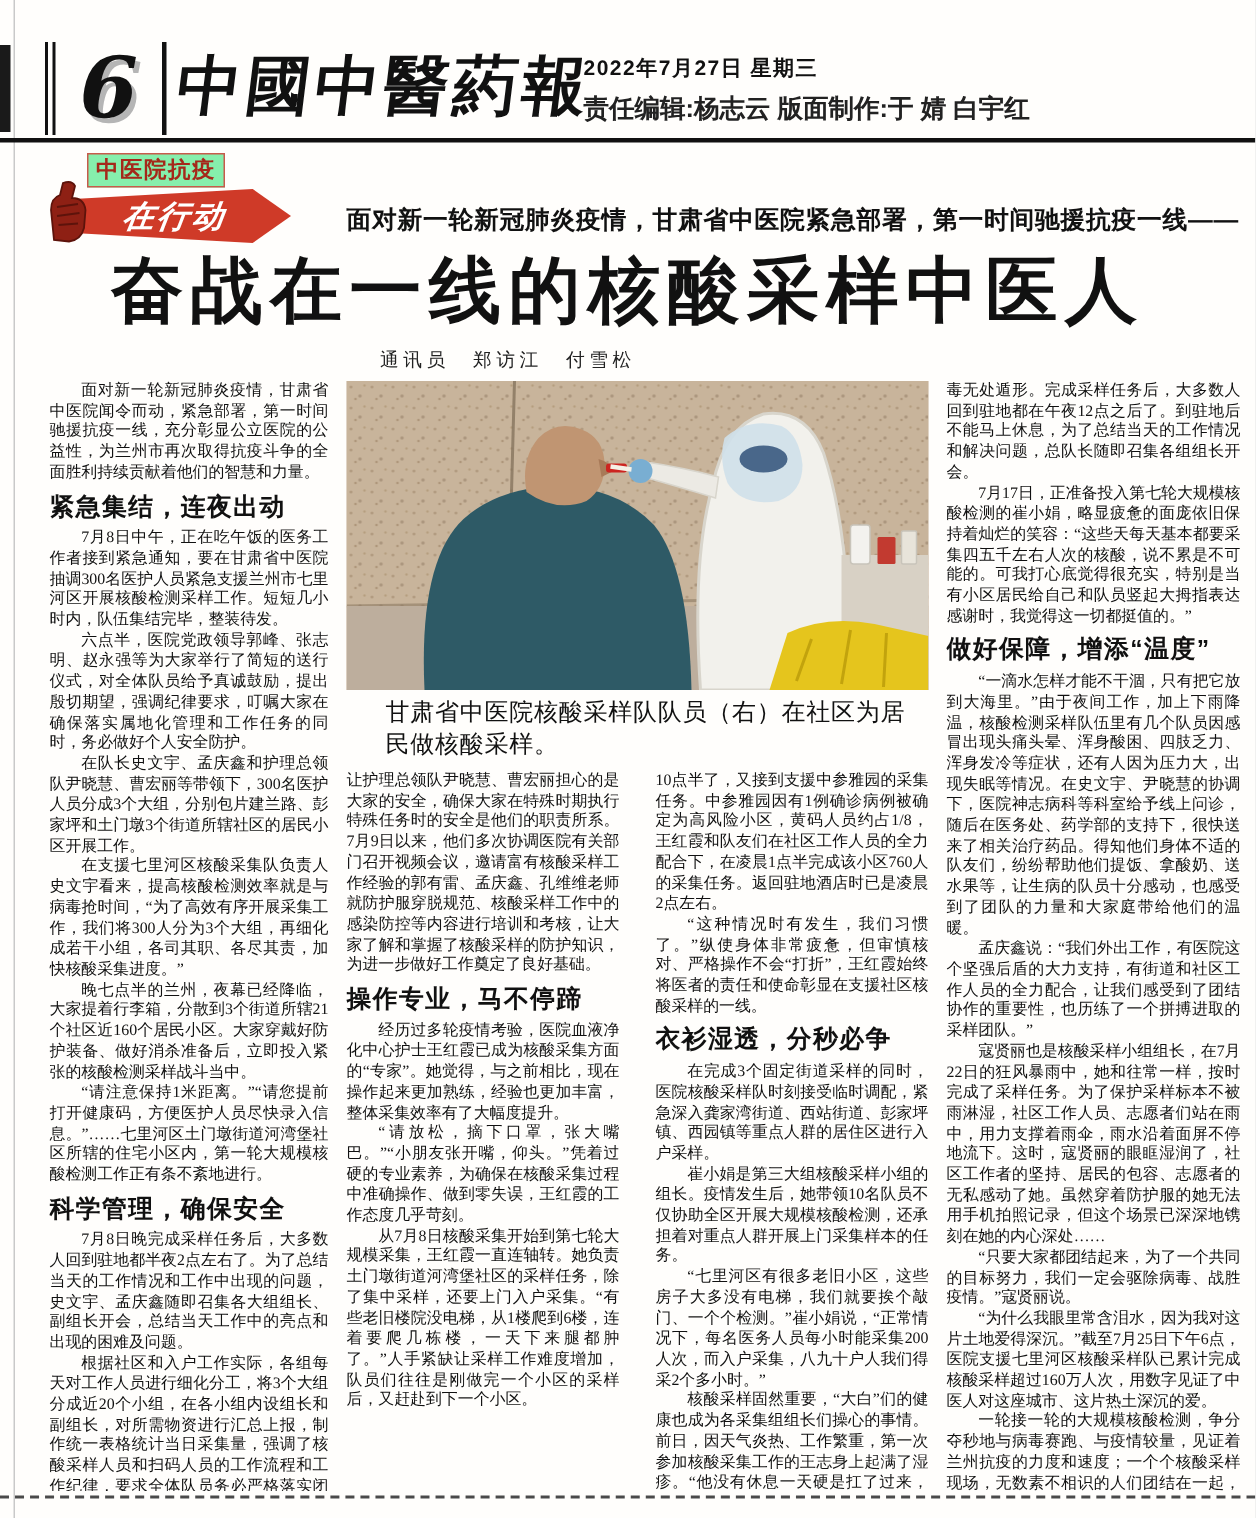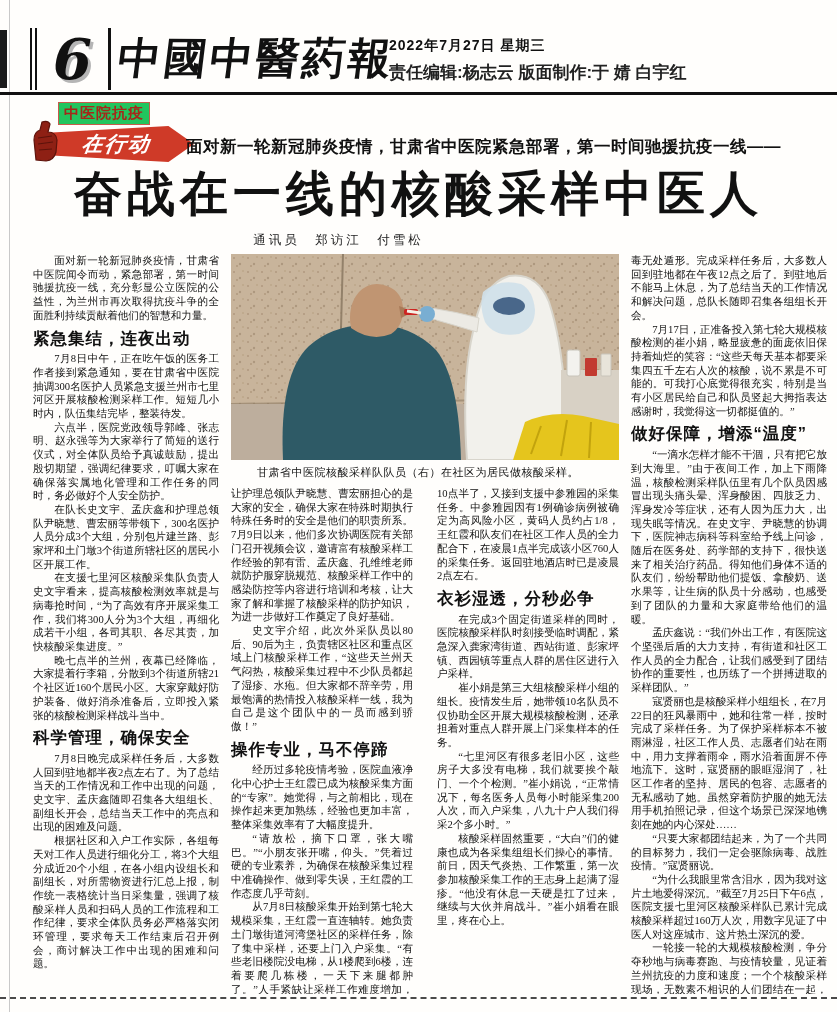--- a/index.html
+++ b/index.html
@@ -17,47 +17,47 @@
   .logo{position:absolute;left:118px;top:1px;font-size:43px;font-weight:bold;line-height:60px;
         letter-spacing:3px;transform:skewX(-7deg);font-family:"Liberation Serif",serif;}
   .mast-info{position:absolute;left:389px;top:9px;font-family:"Liberation Sans",sans-serif;}
   .mast-date{font-size:14px;font-weight:bold;letter-spacing:1px;}
   .mast-editors{font-size:17px;margin-top:6px;font-weight:bold;color:#222;}
   .mast-rule{position:absolute;left:0;top:92px;width:837px;height:3px;background:#111;}
 
   
   .badge{position:absolute;left:30px;top:102px;width:170px;height:64px;}
   .badge-top{position:absolute;left:28px;top:0;font-size:15px;font-weight:bold;color:#a5281a;
-             letter-spacing:1px;border:1px solid #c75b4b;padding:1px 5px;background:#22c55e;
+             letter-spacing:1px;border:1px solid #c75b4b;padding:1px 5px;background:#86efac;
              font-family:"Liberation Sans",sans-serif;}
   .badge-arrow{position:absolute;left:22px;top:24px;width:142px;height:36px;background:#cf3a28;
                clip-path:polygon(0 18%,82% 0,100% 50%,82% 100%,0 82%);
                display:flex;align-items:center;justify-content:center;}
   .badge-arrow span{color:#fff;font-size:21px;font-weight:bold;font-style:italic;
                     letter-spacing:2px;transform:skewX(-8deg);padding-right:14px;
                     font-family:"Liberation Serif",serif;}
   .fist{position:absolute;left:0;top:18px;}
 
   
   .kicker{position:absolute;left:186px;top:136px;width:640px;font-size:16.5px;font-weight:bold;
-          font-family:"Liberation Sans",sans-serif;letter-spacing:.5px;}
+          font-family:"Liberation Sans",sans-serif;letter-spacing:.5px;text-align:right;}
   .headline{position:absolute;left:0;top:162px;width:837px;text-align:center;font-size:48px;
             font-weight:900;letter-spacing:5px;font-family:"Liberation Sans","DejaVu Sans",sans-serif;}
   .byline{position:absolute;left:0;top:232px;width:677px;text-align:center;font-size:12.5px;
           letter-spacing:3px;color:#222;}
 
   
   .article{position:absolute;left:33px;top:254px;width:794px;height:740px;display:flex;gap:12px;
            overflow:hidden;}
   .col{font-size:10.6px;line-height:13.7px;text-align:justify;overflow:hidden;}
   .col-narrow{width:186px;flex:none;}
   .col-last{width:196px;flex:none;}
   .middle{width:388px;flex:none;}
   .photo-wrap{width:388px;height:206px;overflow:hidden;background:#c8b49b;}
-  .caption{font-size:11px;padding:5px 4px 7px 26px;letter-spacing:.5px;color:#111;}
+  .caption{font-size:16px;padding:5px 4px 7px 26px;letter-spacing:.5px;color:#111;}
   .middle-cols{display:flex;gap:24px;height:508px;overflow:hidden;}
   .middle-cols .col{width:186px;}
   .para{margin:0;text-indent:2em;}
   .para.cont{text-indent:0;}
   .sec-head{font-size:16.5px;font-weight:bold;text-align:left;margin:9px 0 7px;
             font-family:"Liberation Sans",sans-serif;letter-spacing:1px;}
   .bottom-dash{position:absolute;left:0;top:997px;width:837px;border-top:2px dashed #4a4a4a;}
 </style>
 </head>
 <body>
@@ -95,20 +95,21 @@
 
   <div class="article">
     <div class="col col-narrow">
         <p class="para">面对新一轮新冠肺炎疫情，甘肃省中医院闻令而动，紧急部署，第一时间驰援抗疫一线，充分彰显公立医院的公益性，为兰州市再次取得抗疫斗争的全面胜利持续贡献着他们的智慧和力量。</p>
         <div class="sec-head">紧急集结，连夜出动</div>
         <p class="para">7月8日中午，正在吃午饭的医务工作者接到紧急通知，要在甘肃省中医院抽调300名医护人员紧急支援兰州市七里河区开展核酸检测采样工作。短短几小时内，队伍集结完毕，整装待发。</p>
         <p class="para">六点半，医院党政领导郭峰、张志明、赵永强等为大家举行了简短的送行仪式，对全体队员给予真诚鼓励，提出殷切期望，强调纪律要求，叮嘱大家在确保落实属地化管理和工作任务的同时，务必做好个人安全防护。</p>
         <p class="para">在队长史文宇、孟庆鑫和护理总领队尹晓慧、曹宏丽等带领下，300名医护人员分成3个大组，分别包片建兰路、彭家坪和土门墩3个街道所辖社区的居民小区开展工作。</p>
         <p class="para">在支援七里河区核酸采集队负责人史文宇看来，提高核酸检测效率就是与病毒抢时间，“为了高效有序开展采集工作，我们将300人分为3个大组，再细化成若干小组，各司其职、各尽其责，加快核酸采集进度。”</p>
         <p class="para">晚七点半的兰州，夜幕已经降临，大家提着行李箱，分散到3个街道所辖21个社区近160个居民小区。大家穿戴好防护装备、做好消杀准备后，立即投入紧张的核酸检测采样战斗当中。</p>
+        <p class="para">“请注意保持1米距离。”“请您提前打开健康码，方便医护人员尽快录入信息。”……七里河区土门墩街道河湾堡社区所辖的住宅小区内，第一轮大规模核酸检测工作正有条不紊地进行。</p>
         <div class="sec-head">科学管理，确保安全</div>
         <p class="para">7月8日晚完成采样任务后，大多数人回到驻地都半夜2点左右了。为了总结当天的工作情况和工作中出现的问题，史文宇、孟庆鑫随即召集各大组组长、副组长开会，总结当天工作中的亮点和出现的困难及问题。</p>
         <p class="para">根据社区和入户工作实际，各组每天对工作人员进行细化分工，将3个大组分成近20个小组，在各小组内设组长和副组长，对所需物资进行汇总上报，制作统一表格统计当日采集量，强调了核酸采样人员和扫码人员的工作流程和工作纪律，要求全体队员务必严格落实闭环管理，要求每天工作结束后召开例会，商讨解决工作中出现的困难和问题。</p>
       </div>
 
     <div class="middle">
       <div class="photo-wrap">
         <svg width="388" height="206" viewBox="0 0 388 206">
           <defs>
             <pattern id="speck" width="14" height="14" patternUnits="userSpaceOnUse">
@@ -143,28 +144,28 @@
           <rect x="370" y="100" width="10" height="22" rx="1" fill="#e8e4da" stroke="#c8c4ba"></rect>
 
           <path d="M282 206 L294 168 Q320 156 352 162 L388 170 L388 206 Z" fill="#e5c51d"></path>
           <path d="M300 200 L310 172 M330 202 L336 166 M358 204 L360 168" stroke="#c2a30d" stroke-width="2" fill="none"></path>
         </svg>
       </div>
       <div class="caption">甘肃省中医院核酸采样队队员（右）在社区为居民做核酸采样。</div>
       <div class="middle-cols">
         <div class="col">
             <p class="para cont">让护理总领队尹晓慧、曹宏丽担心的是大家的安全，确保大家在特殊时期执行特殊任务时的安全是他们的职责所系。7月9日以来，他们多次协调医院有关部门召开视频会议，邀请富有核酸采样工作经验的郭有雷、孟庆鑫、孔维维老师就防护服穿脱规范、核酸采样工作中的感染防控等内容进行培训和考核，让大家了解和掌握了核酸采样的防护知识，为进一步做好工作奠定了良好基础。</p>
-            <p class="para">史文宇介绍，此次外采队员以80后、90后为主，负责辖区社区和重点区域上门核酸采样工作，“这些天兰州天气闷热，核酸采集过程中不少队员都起了湿疹、水疱。但大家都不辞辛劳，用最饱满的热情投入核酸采样一线，我为自己是这个团队中的一员而感到骄傲！”</p>
             <div class="sec-head">操作专业，马不停蹄</div>
             <p class="para">经历过多轮疫情考验，医院血液净化中心护士王红霞已成为核酸采集方面的“专家”。她觉得，与之前相比，现在操作起来更加熟练，经验也更加丰富，整体采集效率有了大幅度提升。</p>
             <p class="para">“请放松，摘下口罩，张大嘴巴。”“小朋友张开嘴，仰头。”凭着过硬的专业素养，为确保在核酸采集过程中准确操作、做到零失误，王红霞的工作态度几乎苛刻。</p>
             <p class="para">从7月8日核酸采集开始到第七轮大规模采集，王红霞一直连轴转。她负责土门墩街道河湾堡社区的采样任务，除了集中采样，还要上门入户采集。“有些老旧楼院没电梯，从1楼爬到6楼，连着要爬几栋楼，一天下来腿都肿了。”人手紧缺让采样工作难度增加，队员们往往是刚做完一个小区的采样后，又赶赴到下一个小区。</p>
           </div>
         <div class="col">
             <p class="para cont">10点半了，又接到支援中参雅园的采集任务。中参雅园因有1例确诊病例被确定为高风险小区，黄码人员约占1/8，王红霞和队友们在社区工作人员的全力配合下，在凌晨1点半完成该小区760人的采集任务。返回驻地酒店时已是凌晨2点左右。</p>
+            <p class="para">“这种情况时有发生，我们习惯了。”纵使身体非常疲惫，但审慎核对、严格操作不会“打折”，王红霞始终将医者的责任和使命彰显在支援社区核酸采样的一线。</p>
             <div class="sec-head">衣衫湿透，分秒必争</div>
             <p class="para">在完成3个固定街道采样的同时，医院核酸采样队时刻接受临时调配，紧急深入龚家湾街道、西站街道、彭家坪镇、西园镇等重点人群的居住区进行入户采样。</p>
             <p class="para">崔小娟是第三大组核酸采样小组的组长。疫情发生后，她带领10名队员不仅协助全区开展大规模核酸检测，还承担着对重点人群开展上门采集样本的任务。</p>
             <p class="para">“七里河区有很多老旧小区，这些房子大多没有电梯，我们就要挨个敲门、一个个检测。”崔小娟说，“正常情况下，每名医务人员每小时能采集200人次，而入户采集，八九十户人我们得采2个多小时。”</p>
             <p class="para">核酸采样固然重要，“大白”们的健康也成为各采集组组长们操心的事情。前日，因天气炎热、工作繁重，第一次参加核酸采集工作的王志身上起满了湿疹。“他没有休息一天硬是扛了过来，继续与大伙并肩战斗。”崔小娟看在眼里，疼在心上。</p>
           </div>
       </div>
     </div>
 
     <div class="col col-last">

